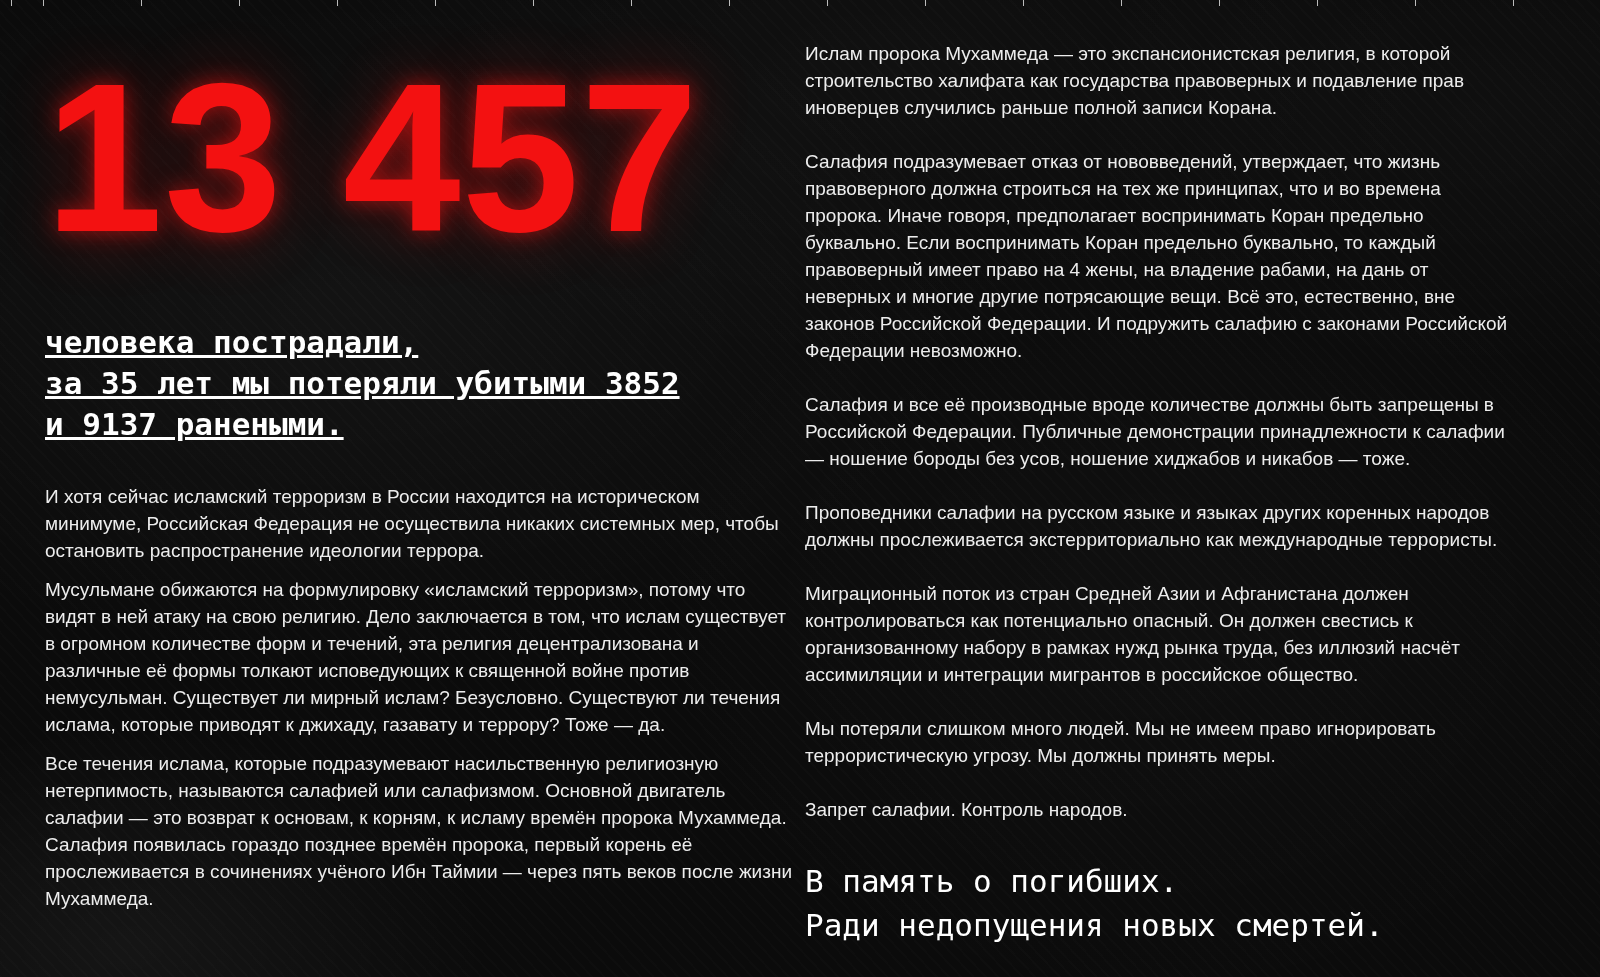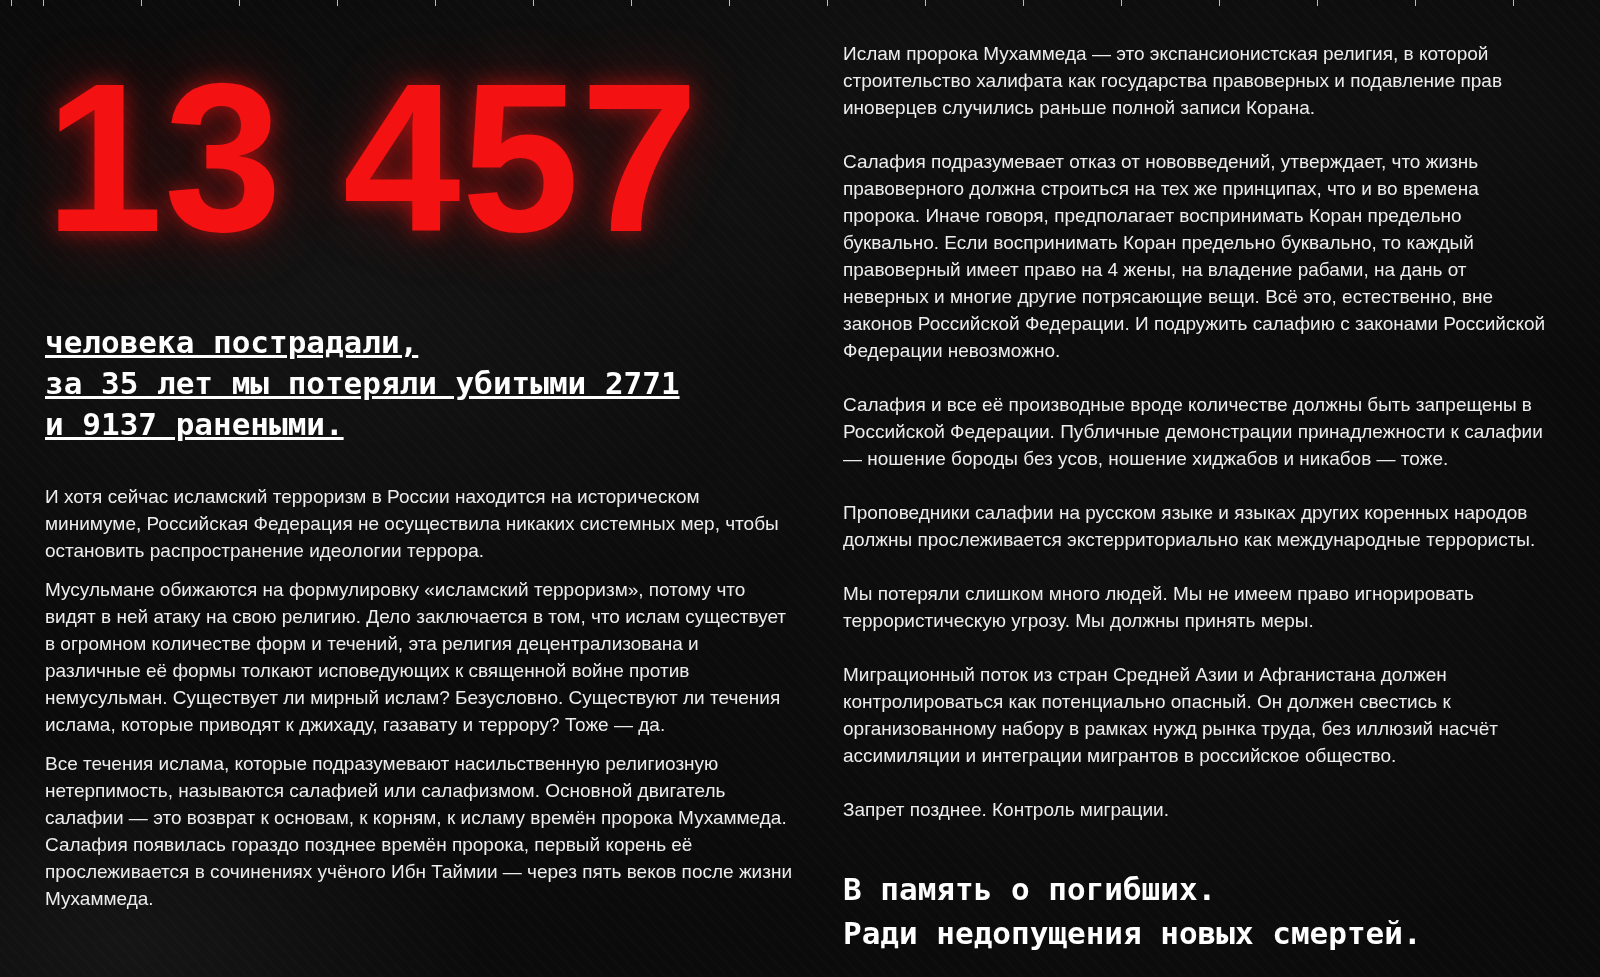--- a/index.html
+++ b/index.html
@@ -62,73 +62,73 @@
   .body-copy p {
     margin: 12px 0 0 0;
     font-size: 19px;
     line-height: 27px;
     color: #ededed;
   }
   .col-left .body-copy p:first-child { margin-top: 38px; }
 
   .col-right {
     position: absolute;
-    left: 843px;
+    left: 805px;
     top: 0;
     width: 706px;
     height: 100%;
     box-sizing: border-box;
     padding-top: 40px;
     display: flex;
     flex-direction: column;
   }
   .col-right .body-copy p { margin: 0 0 27px 0; }
 
   .memorial {
     margin-top: auto;
-    margin-bottom: 22px;
+    margin-bottom: 30px;
     font-family: "DejaVu Sans Mono", "Liberation Mono", monospace;
-    font-weight: 700;
+    font-weight: 400;
     font-size: 31px;
     line-height: 44px;
     color: #ffffff;
   }
   .memorial div { white-space: nowrap; }
 </style>
 </head>
 <body>
 
 <div class="page">
   <div class="ticks"></div>
 
   <section class="col-left">
     <h1 class="count">13 457</h1>
 
     <h2 class="subtitle">
       <span>человека пострадали,</span>
-      <span>за 35 лет мы потеряли убитыми 2771</span>
+      <span>за 35 лет мы потеряли убитыми 3852</span>
       <span>и 9137 ранеными.</span>
     </h2>
 
     <div class="body-copy">
       <p>И хотя сейчас исламский терроризм в России находится на историческом минимуме, Российская Федерация не осуществила никаких системных мер, чтобы остановить распространение идеологии террора.</p>
       <p>Мусульмане обижаются на формулировку «исламский терроризм», потому что видят в ней атаку на свою религию. Дело заключается в том, что ислам существует в огромном количестве форм и течений, эта религия децентрализована и различные её формы толкают исповедующих к священной войне против немусульман. Существует ли мирный ислам? Безусловно. Существуют ли течения ислама, которые приводят к джихаду, газавату и террору? Тоже — да.</p>
       <p>Все течения ислама, которые подразумевают насильственную религиозную нетерпимость, называются салафией или салафизмом. Основной двигатель салафии — это возврат к основам, к корням, к исламу времён пророка Мухаммеда. Салафия появилась гораздо позднее времён пророка, первый корень её прослеживается в сочинениях учёного Ибн Таймии — через пять веков после жизни Мухаммеда.</p>
     </div>
   </section>
 
   <section class="col-right">
     <div class="body-copy">
       <p>Ислам пророка Мухаммеда — это экспансионистская религия, в которой строительство халифата как государства правоверных и подавление прав иноверцев случились раньше полной записи Корана.</p>
       <p>Салафия подразумевает отказ от нововведений, утверждает, что жизнь правоверного должна строиться на тех же принципах, что и во времена пророка. Иначе говоря, предполагает воспринимать Коран предельно буквально. Если воспринимать Коран предельно буквально, то каждый правоверный имеет право на 4 жены, на владение рабами, на дань от неверных и многие другие потрясающие вещи. Всё это, естественно, вне законов Российской Федерации. И подружить салафию с законами Российской Федерации невозможно.</p>
       <p>Салафия и все её производные вроде количестве должны быть запрещены в Российской Федерации. Публичные демонстрации принадлежности к салафии — ношение бороды без усов, ношение хиджабов и никабов — тоже.</p>
       <p>Проповедники салафии на русском языке и языках других коренных народов должны прослеживается экстерриториально как международные террористы.</p>
+      <p>Миграционный поток из стран Средней Азии и Афганистана должен контролироваться как потенциально опасный. Он должен свестись к организованному набору в рамках нужд рынка труда, без иллюзий насчёт ассимиляции и интеграции мигрантов в российское общество.</p>
       <p>Мы потеряли слишком много людей. Мы не имеем право игнорировать террористическую угрозу. Мы должны принять меры.</p>
-      <p>Миграционный поток из стран Средней Азии и Афганистана должен контролироваться как потенциально опасный. Он должен свестись к организованному набору в рамках нужд рынка труда, без иллюзий насчёт ассимиляции и интеграции мигрантов в российское общество.</p>
-      <p>Запрет позднее. Контроль миграции.</p>
+      <p>Запрет салафии. Контроль народов.</p>
     </div>
 
     <div class="memorial">
       <div>В память о погибших.</div>
       <div>Ради недопущения новых смертей.</div>
     </div>
   </section>
 </div>
 
 </body></html>

